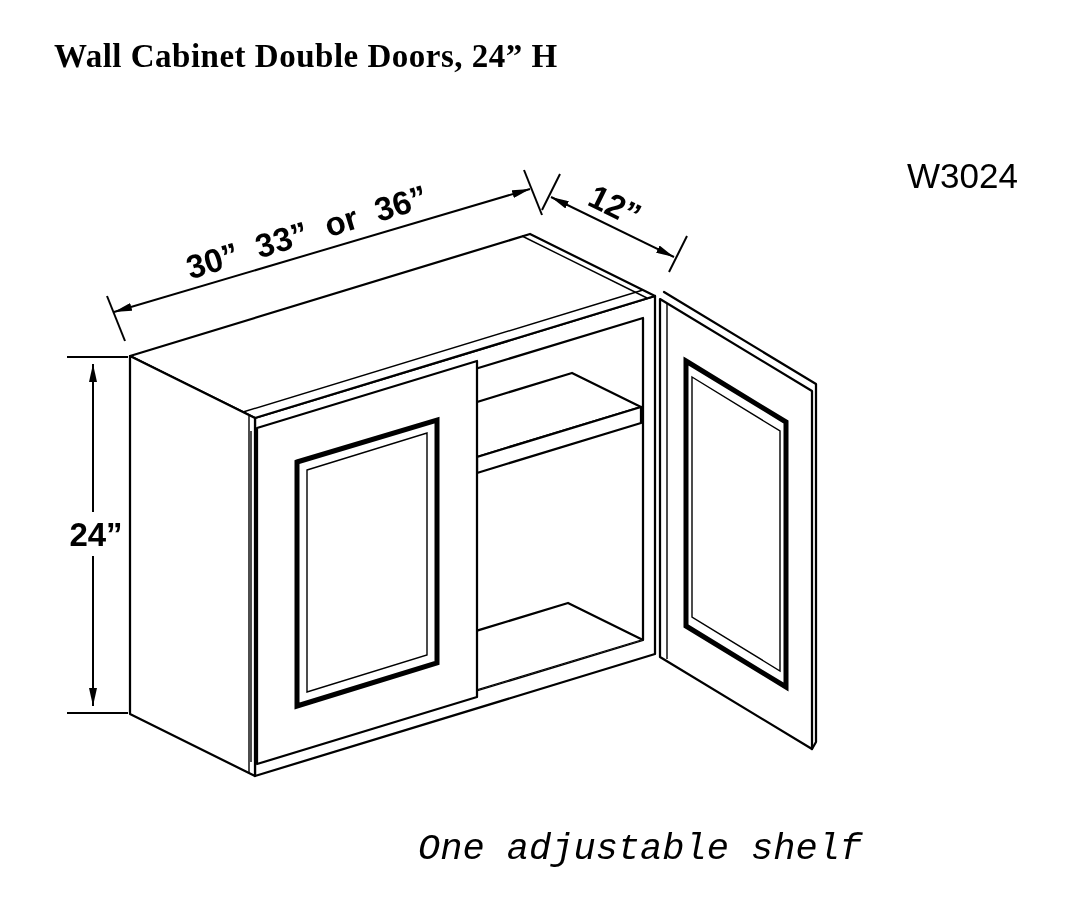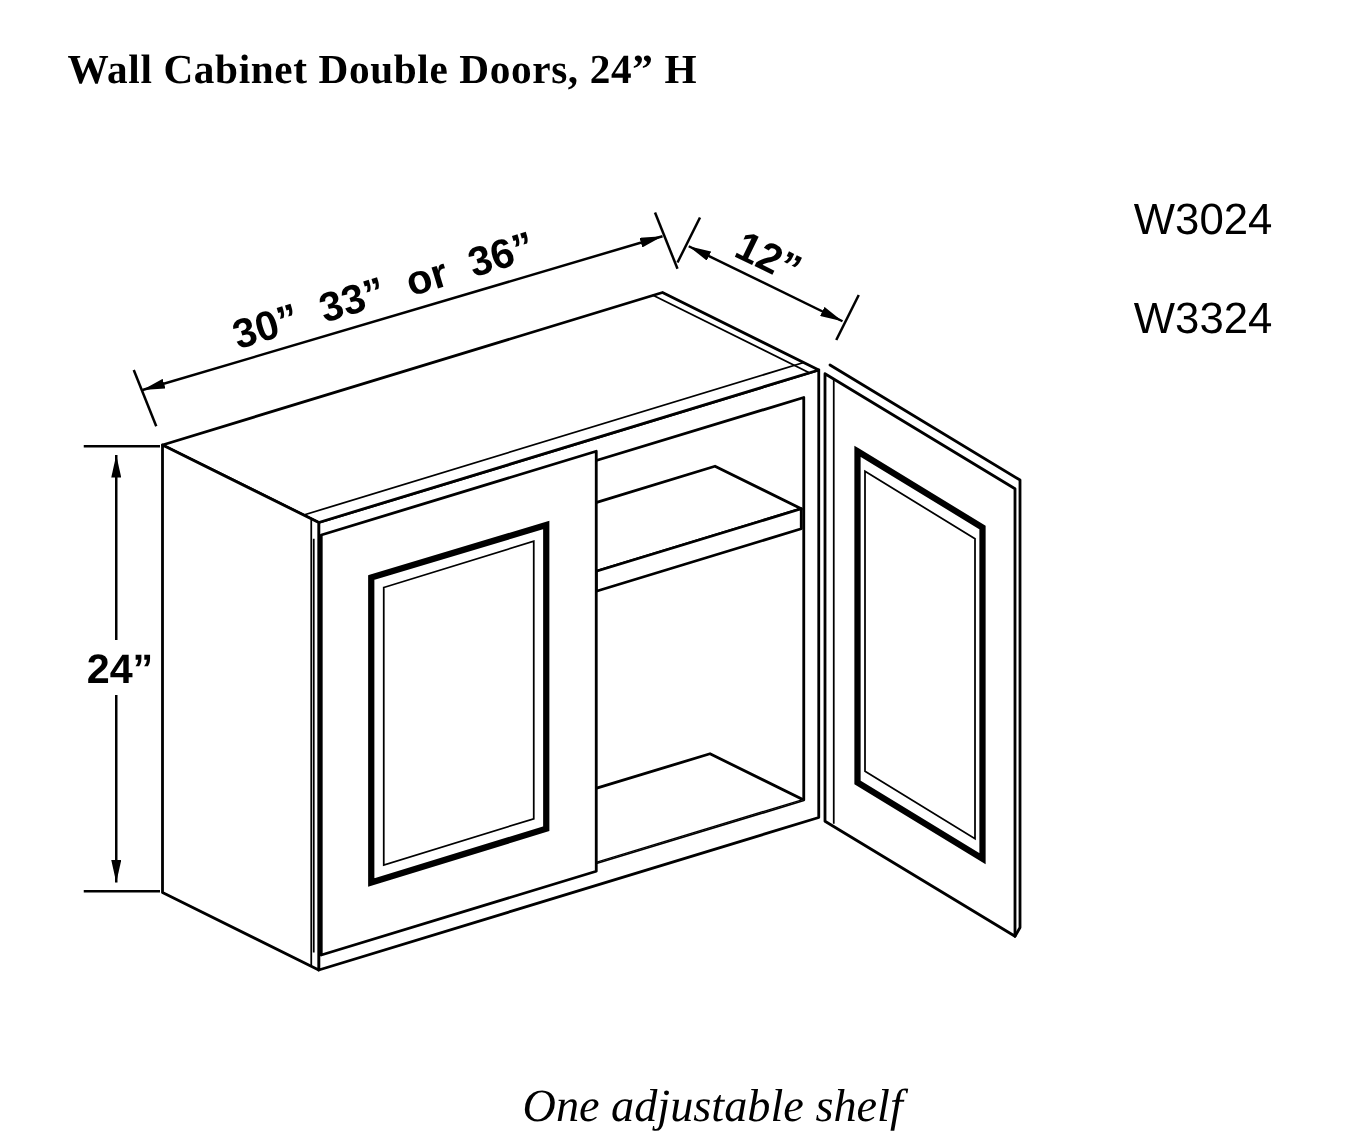--- a/index.html
+++ b/index.html
@@ -13,42 +13,41 @@
     font-weight:700;font-size:33px;letter-spacing:.5px;white-space:nowrap;
   }
   .model-list{
     position:absolute;left:897px;top:156px;display:flex;flex-direction:column;gap:39px;margin-left:10px;
   }
   .model-item{
     font-family:"Liberation Sans",sans-serif;font-size:35px;font-weight:400;white-space:nowrap;
   }
   .caption{
     position:absolute;left:418px;top:828px;
-    font-family:Liberation Serif, serif;
-    font-style:italic;font-size:37px;white-space:nowrap;margin-top:36px;
+    font-family:Liberation Mono, monospace;
+    font-style:italic;font-size:37px;white-space:nowrap;
   }
   svg.diagram{position:absolute;left:0;top:0;}
   .ln{stroke:#000;stroke-width:2.25;fill:none;stroke-linejoin:round;stroke-linecap:round;}
   .face{stroke:#000;stroke-width:2.25;fill:#fff;stroke-linejoin:round;}
   .thin{stroke:#000;stroke-width:1.4;fill:none;}
   .thick{stroke:#000;stroke-width:5;fill:none;stroke-linejoin:miter;}
   .dim{stroke:#000;stroke-width:2;fill:none;}
   .dimtext{
     font-family:"Liberation Sans",sans-serif;font-weight:700;font-size:33px;fill:#000;
     word-spacing:10px;
   }
 </style>
 </head>
 <body>
 
 <div class="page-title">Wall Cabinet Double Doors, 24” H</div>
 
 <div class="model-list">
   <div class="model-item">W3024</div>
-  <div class="model-item">W3324</div>
 </div>
 
 <svg class="diagram" width="1088" height="906" viewBox="0 0 1088 906" xmlns="http://www.w3.org/2000/svg">
   <defs>
     <marker id="arrow" markerUnits="userSpaceOnUse" markerWidth="18" markerHeight="8" refX="18" refY="4" orient="auto-start-reverse">
       <path d="M0,0 L18,4 L0,8 Z" fill="#000"></path>
     </marker>
     <clipPath id="openingClip">
       <path d="M475,369 L643,318 L643,640 L475,691 Z"></path>
     </clipPath>

